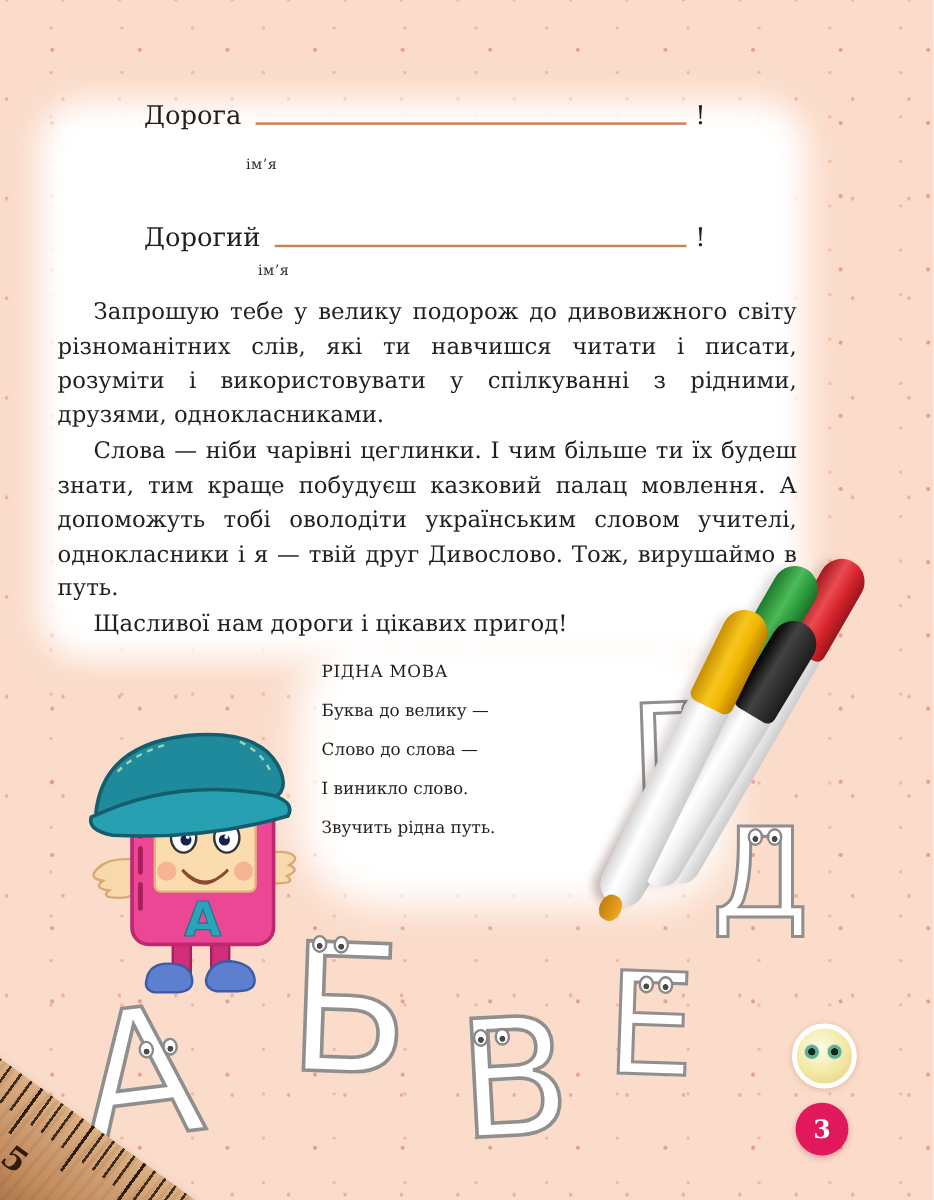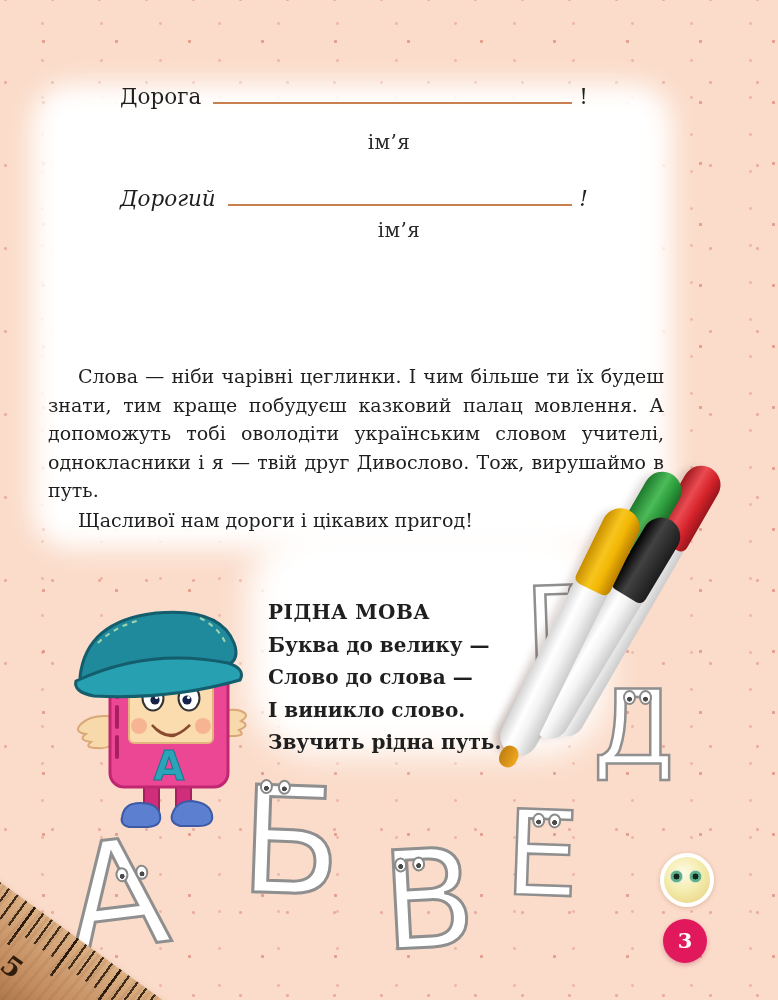--- a/index.html
+++ b/index.html
@@ -17,29 +17,29 @@
   .white-main{
     position:absolute; left:32px; top:84px; width:640px; height:465px;
     background:#fff; border-radius:40px; filter:blur(13px); z-index:1;
   }
   .white-poem{
     position:absolute; left:248px; top:525px; width:360px; height:230px;
     background:#fff; border-radius:70px; filter:blur(16px); z-index:1;
   }
   .greet{position:absolute; left:120px; width:468px; display:flex; align-items:baseline;
          font-size:21.5px; z-index:3;}
-  #greet1{top:84px;} #greet2{top:186px;font-style:italic;}
+  #greet1{top:84px;} #greet2{top:186px;}
   .greet .blank{flex:1; align-self:flex-end; border-bottom:2.2px solid #c8804e; margin:0 7px 5px 12px; height:12px;}
-  .caption{position:absolute; z-index:3; font-size:20px; color:#2a2a2a; text-align:center; letter-spacing:.4px;}
+  .caption{position:absolute; z-index:3; font-size:12px; color:#2a2a2a; text-align:left; letter-spacing:.4px;}
   #cap1{left:205px; top:130px; width:368px;}
   #cap2{left:215px; top:218px; width:368px;}
   .para{position:absolute; left:48px; width:616px; z-index:3;
         font-size:19px; line-height:28.6px; text-align:justify; text-indent:30px; margin:0;}
   #p1{top:246px;} #p2{top:362px;} #p3{top:506px;}
-  .poem{position:absolute; left:268px; top:596px; z-index:3; font-size:20px; line-height:32.5px;font-weight:bold;}
+  .poem{position:absolute; left:268px; top:544px; z-index:3; font-size:14px; line-height:32.5px;}
   .poem .title{letter-spacing:.5px;}
   .poem .author{font-style:italic; padding-left:80px; margin-top:1px;}
   
   .mascot{position:absolute; left:52px; top:585px; width:218px; height:248px; z-index:4;}
   
   .marker{position:absolute; width:36px; border-radius:18px;
     background:linear-gradient(90deg,#d6d6d6,#ffffff 35%,#f3f3f3 60%,#cccccc);
     transform:rotate(var(--rot)); transform-origin:18px 0;
     box-shadow:-6px 3px 7px rgba(95,60,48,.18);}
   .m-cap{position:absolute; top:-2px; left:-1px; right:-1px; height:88px; border-radius:19px 19px 7px 7px;}
@@ -106,20 +106,21 @@
   </div>
   <div class="caption" id="cap1">ім’я</div>
 
   <div class="greet" id="greet2">
     <span>Дорогий</span>
     <span class="blank"></span>
     <span>!</span>
   </div>
   <div class="caption" id="cap2">ім’я</div>
 
+  <p class="para" id="p1">Запрошую тебе у велику подорож до дивовижного світу різноманітних слів, які ти навчишся читати і писати, розуміти і використовувати у спілкуванні з рідними, друзями, однокласниками.</p>
   <p class="para" id="p3">Щасливої нам дороги і цікавих пригод!</p>
   <p class="para" id="p2">Слова — ніби чарівні цеглинки. І чим більше ти їх будеш знати, тим краще побудуєш казковий палац мовлення. А допоможуть тобі оволодіти українським словом учителі, однокласники і я — твій друг Дивослово. Тож, вирушаймо в путь.</p>
 
   <div class="poem">
     <div class="title">РІДНА МОВА</div>
     <div>Буква до велику —</div>
     <div>Слово до слова —</div>
     <div>І виникло слово.</div>
     <div>Звучить рідна путь.</div>
   </div>

